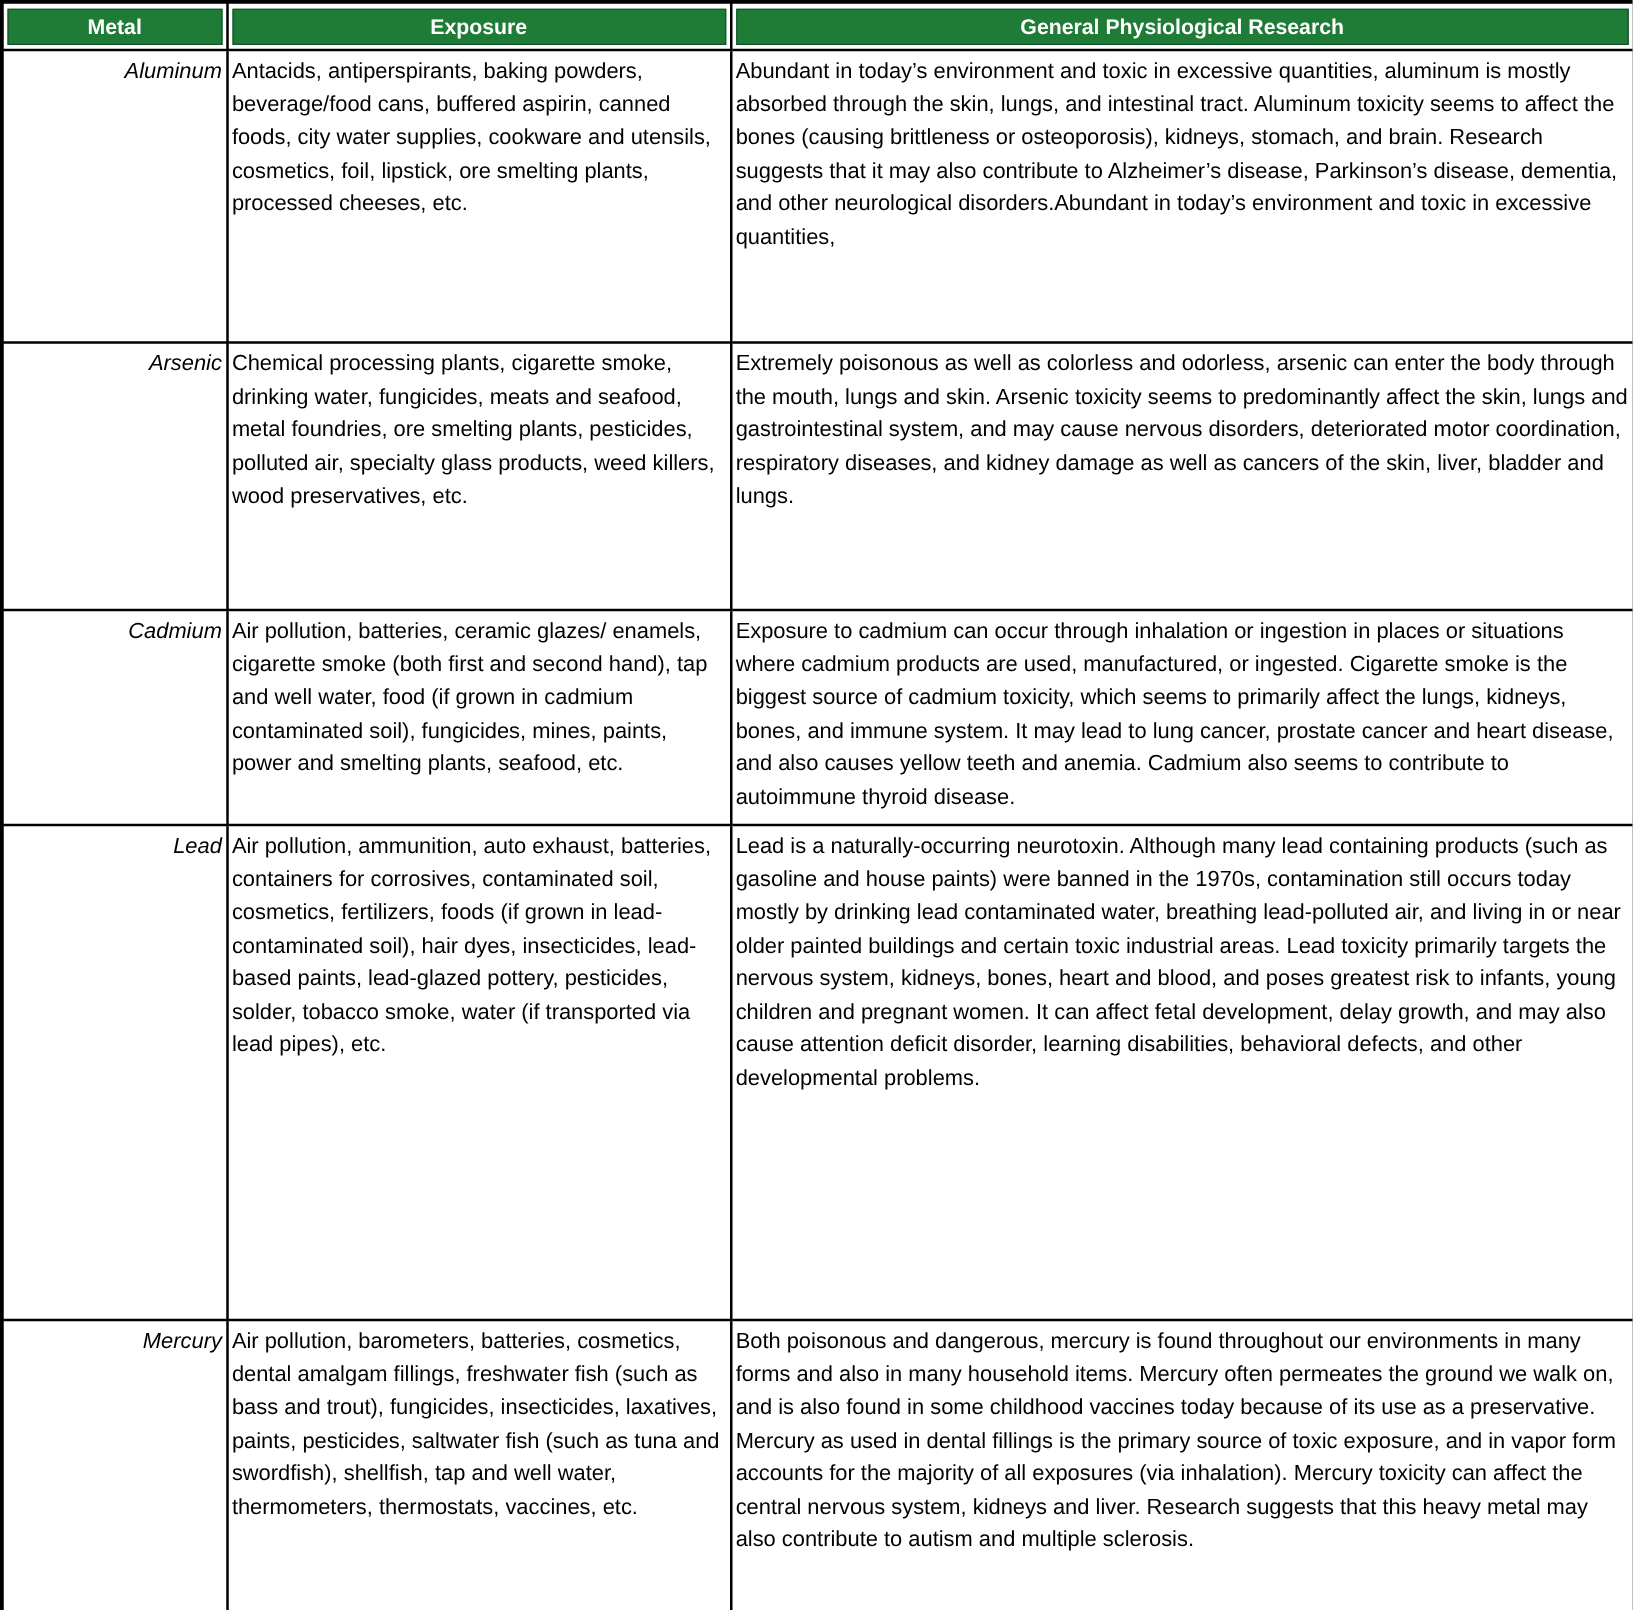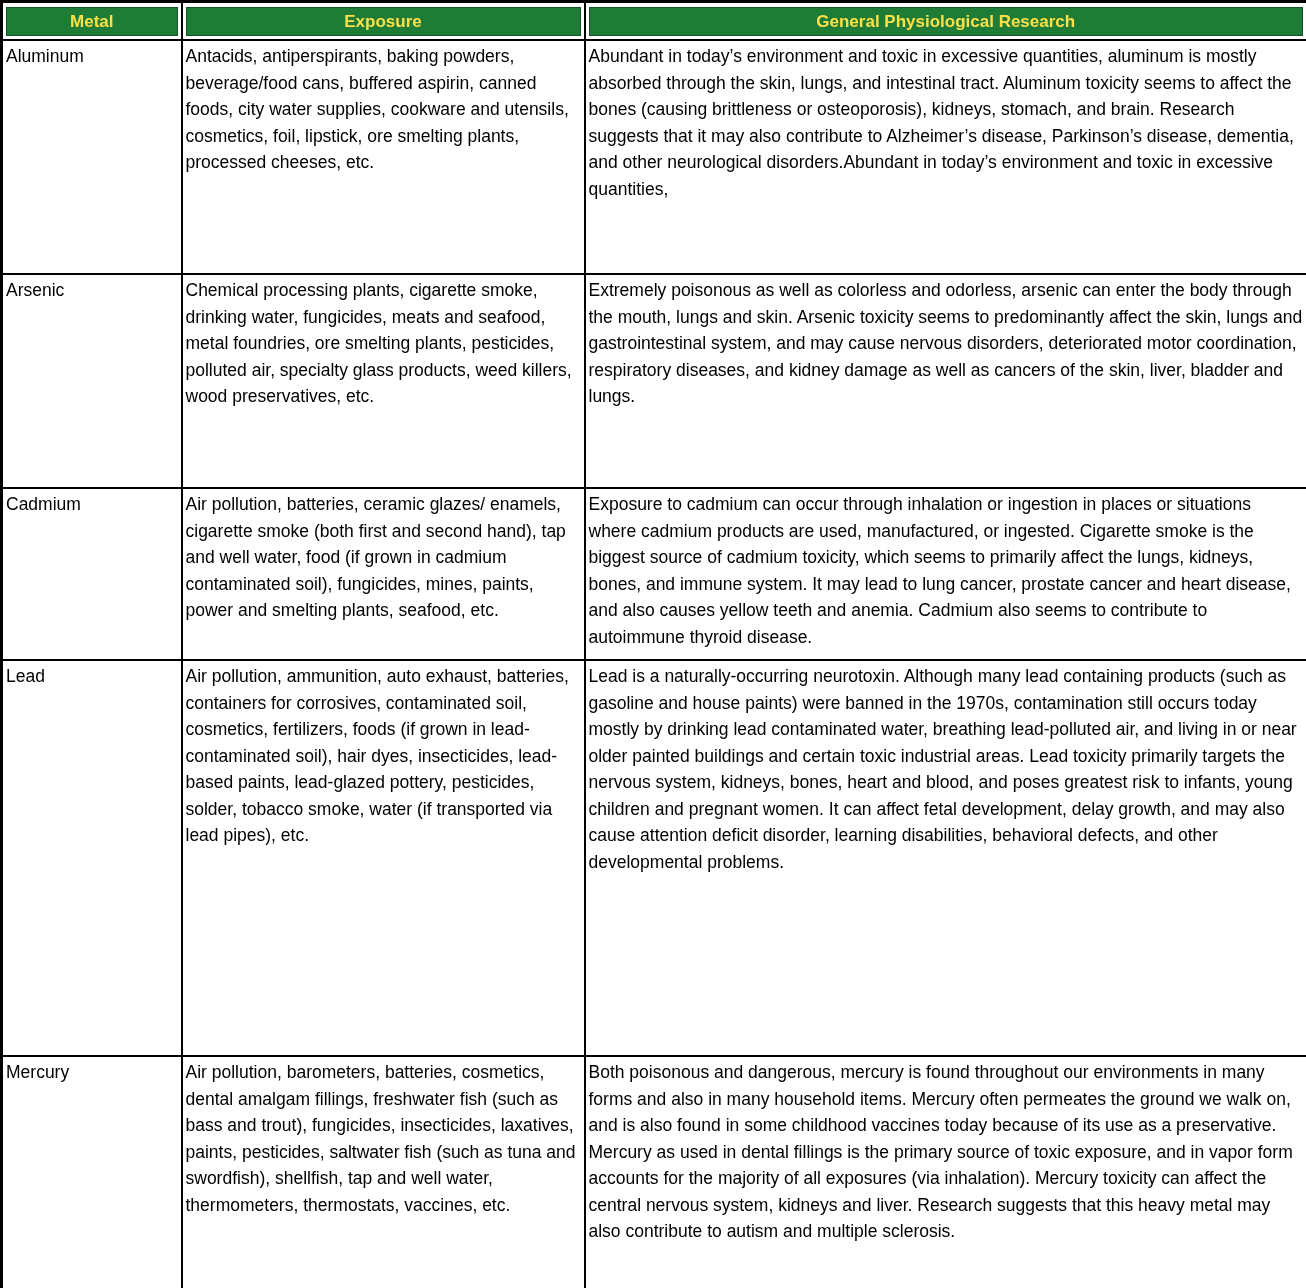--- a/index.html
+++ b/index.html
@@ -30,44 +30,45 @@
   table.metals th {
     padding: 0;
     border: 2px solid #000000;
     background: #ffffff;
     height: 36px;
     vertical-align: middle;
   }
   .hdr-inner {
     background: #1e7c36;
     border: 1px solid #14522a;
-    color: #fde047;
+    color: #ffffff;
     font-weight: bold;
     font-size: 17px;
     line-height: 27px;
     height: 27px;
     margin: 2px 3px;
     text-align: center;
     overflow: hidden;
     white-space: nowrap;
   }
 
   table.metals td {
     border: 2px solid #000000;
     vertical-align: top;
     padding: 2px 3px 2px 3px;
     font-size: 17.5px;
     line-height: 26.5px;
     overflow: hidden;
     box-sizing: border-box;
   }
   td.metal-cell {
-    text-align: left;
+    text-align: right;
     vertical-align: middle;
     font-size: 17.5px;
+    font-style: italic;
   }
   td.effects-cell {
     padding-right: 6px;
   }
 </style>
 </head>
 <body>
 
 <div class="page">
   <table class="metals">

